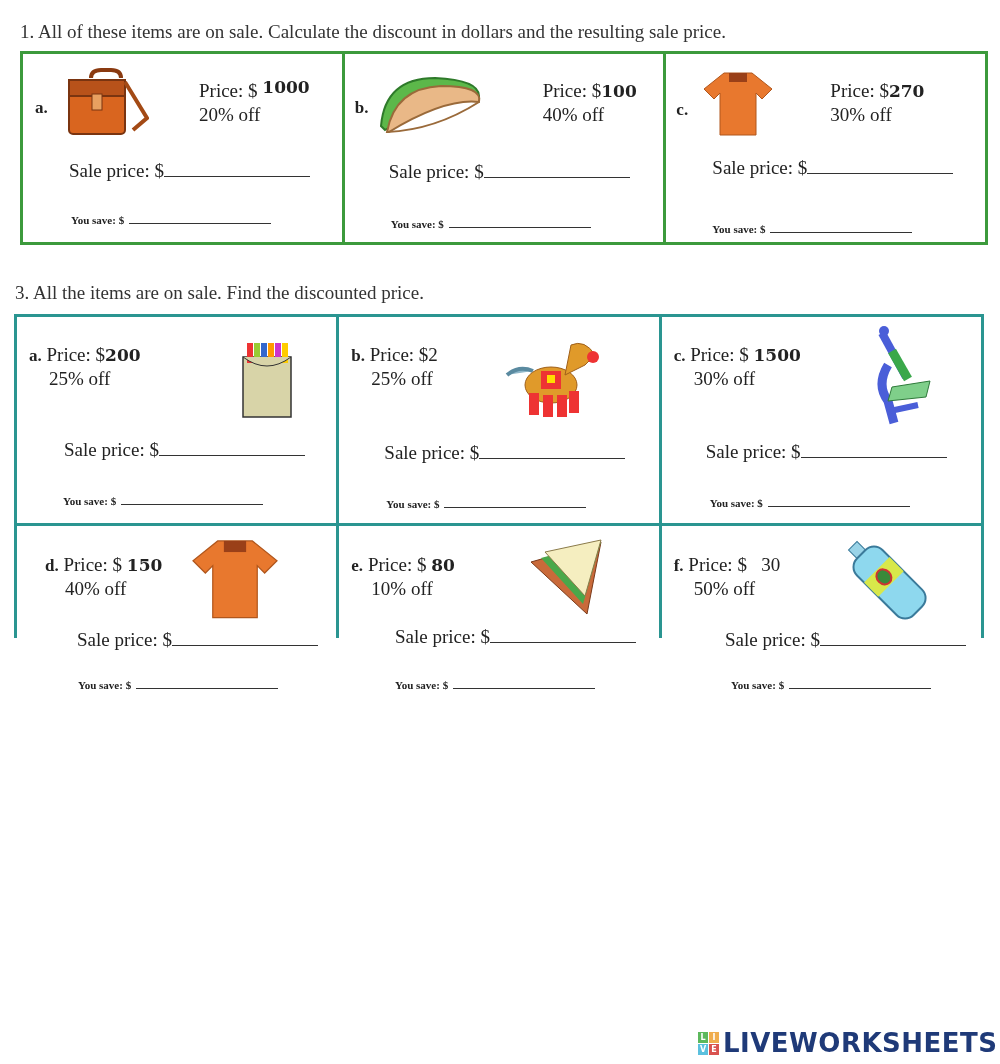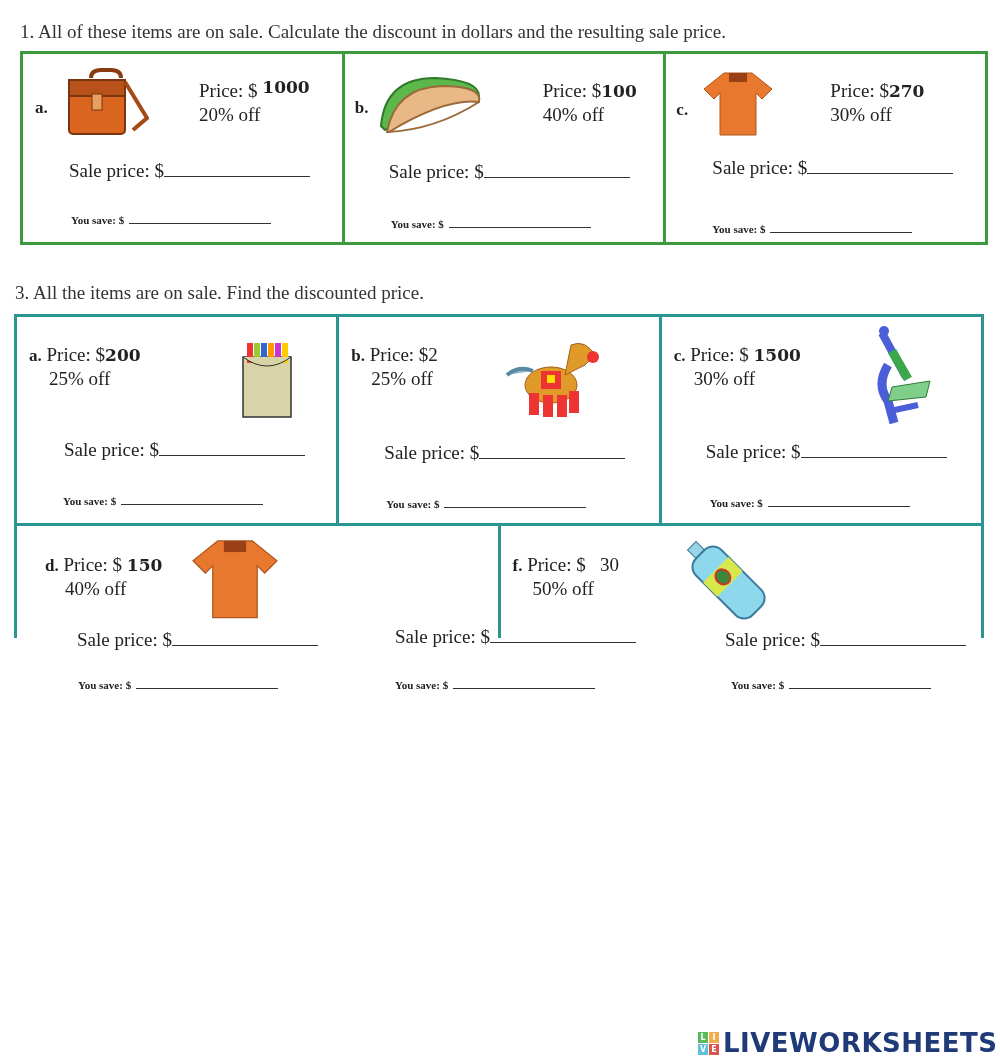--- a/index.html
+++ b/index.html
@@ -172,20 +172,31 @@
       <div><span class="lbl" style="position:static;">d.</span> <span>Price: $ </span><b>150</b></div>
       <div style="padding-left:20px;">40% off</div>
     </div>
     <svg class="img" style="left:172px;top:10px;" width="92" height="84" viewBox="0 0 72 68">
       <path d="M22 4 L50 4 L70 20 L60 30 L54 24 L54 66 L18 66 L18 24 L12 30 L2 20 Z" fill="#e8782e" stroke="#b0561c" stroke-width="1"></path>
       <rect x="27" y="4" width="18" height="9" fill="#9a4018"></rect>
     </svg>
   </div>
   <div class="cell">
     <div class="price" style="left:12px;top:27px;">
+      <div><span class="lbl" style="position:static;">e.</span> <span>Price: $ </span><b>80</b></div>
+      <div style="padding-left:20px;">10% off</div>
+    </div>
+    <svg class="img" style="left:188px;top:12px;" width="78" height="82" viewBox="0 0 78 82">
+      <path d="M4 24 L74 4 L60 76 Z" fill="#c96a3a" stroke="#7a3a1a"></path>
+      <path d="M14 20 L74 4 L56 66 Z" fill="#4aa84a"></path>
+      <path d="M18 14 L74 2 L58 58 Z" fill="#f5eec0" stroke="#8a7a4a"></path>
+    </svg>
+  </div>
+  <div class="cell">
+    <div class="price" style="left:12px;top:27px;">
       <div><span class="lbl" style="position:static;">f.</span> <span style="white-space:pre;">Price: $   30</span><b></b></div>
       <div style="padding-left:20px;">50% off</div>
     </div>
     <svg class="img" style="left:180px;top:10px;" width="88" height="86" viewBox="0 0 88 86">
       <g transform="rotate(-45 44 43)">
         <rect x="38" y="-4" width="12" height="12" fill="#9ad4e8" stroke="#3a7a9a"></rect>
         <rect x="26" y="8" width="36" height="80" rx="12" fill="#8ed8ee" stroke="#3a7a9a" stroke-width="2"></rect>
         <rect x="26" y="30" width="36" height="20" fill="#d8e84a"></rect>
         <ellipse cx="44" cy="40" rx="7" ry="8" fill="#3a8a3a" stroke="#c33" stroke-width="2"></ellipse>
       </g>

